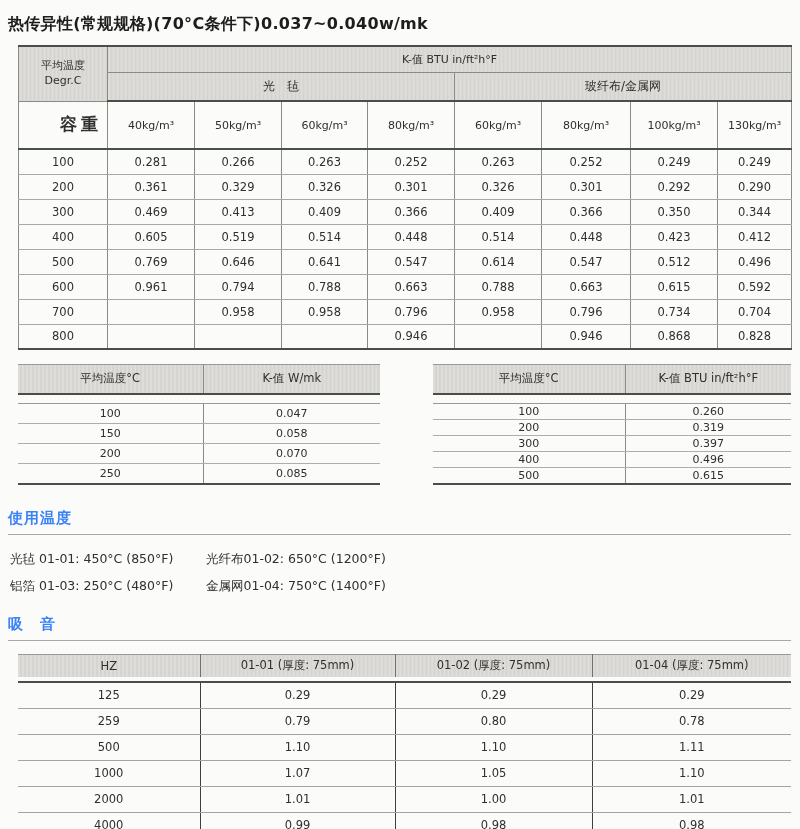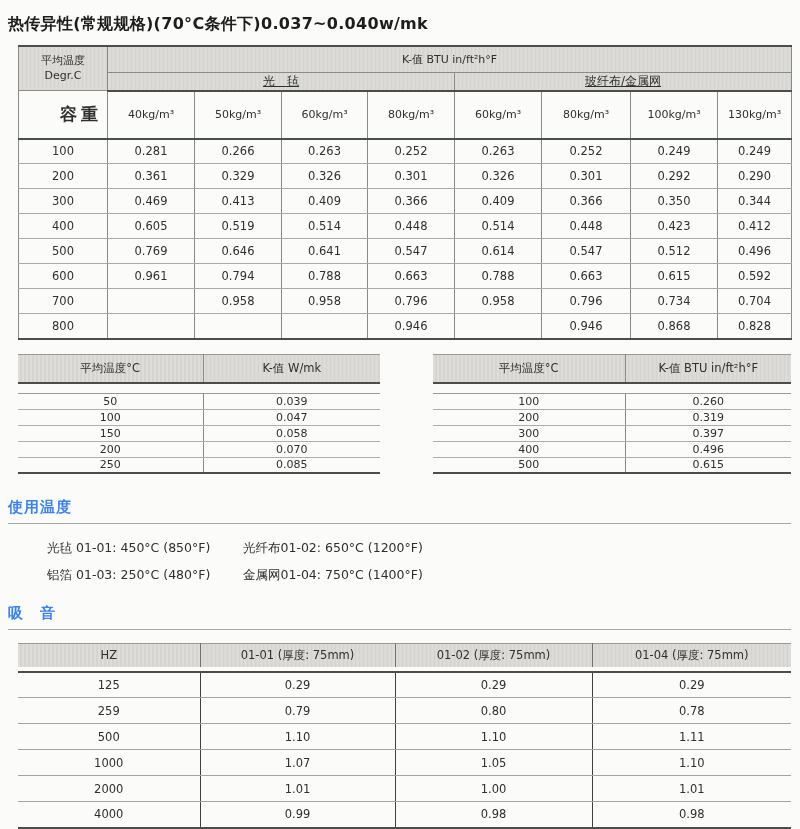--- a/index.html
+++ b/index.html
@@ -35,21 +35,21 @@
     width:773px;margin:10px 0 0 18px;
     border-top:2px solid var(--rule-dark);
     border-bottom:2px solid var(--rule-dark);
   }
   .main-table th,.main-table td{
     border-left:1px solid var(--rule-mid);
     border-right:1px solid var(--rule-mid);
     font-size:11.5px;
   }
   .main-table tr.hdr1{height:26px;}
-  .main-table tr.hdr2{height:18px;text-decoration:underline;}
+  .main-table tr.hdr2{height:29px;}
   .main-table .gray{
     background-color:var(--header-bg);
     background-image:repeating-linear-gradient(90deg,#deddd9 0 2px,#d5d4d0 2px 4px);
   }
   .main-table tr.hdr1 th{border-bottom:1px solid var(--rule-mid);font-size:11px;}
   .main-table tr.hdr2 th{border-bottom:2px solid var(--rule-dark);font-size:12px;}
   .main-table th.corner{font-size:12px;line-height:1.35;}
   .main-table th.corner .en{font-size:11px;}
   .main-table tr.density{height:48px;}
   .main-table tr.density th{border-bottom:2px solid #47514c;font-size:11px;}
@@ -81,21 +81,21 @@
     font-size:15px;font-weight:bold;color:#3b82f6;letter-spacing:1px;
   }
   .usage-section{margin-top:24px;}
   .absorb-section{margin-top:16px;}
   .rule{
     border:none;height:1px;background:#a8a8a2;
     margin:6px 0 0 8px;width:783px;
   }
 
   .usage-list{margin:10px 0 0 10px;font-size:12.5px;}
-  .usage-line{line-height:27px;white-space:nowrap;margin-left:37px;}
+  .usage-line{line-height:27px;white-space:nowrap;}
   .usage-line .u-left{display:inline-block;width:196px;}
 
   
   .bottom-table{
     width:773px;margin:13px 0 0 18px;
     border-top:1px solid var(--rule-light);
   }
   .bottom-table th{
     height:23px;font-size:11.5px;
     background-color:var(--header-bg);
@@ -252,24 +252,20 @@
         <tr>
           <th>平均温度°C</th>
           <th>K-值 W/mk</th>
         </tr>
         <tr class="spacer">
             <td colspan="2"></td>
           </tr>
       </thead>
       <tbody>
           <tr>
-            <td class="c1">50</td>
-            <td>0.039</td>
-          </tr>
-          <tr>
             <td class="c1">100</td>
             <td>0.047</td>
           </tr>
           <tr>
             <td class="c1">150</td>
             <td>0.058</td>
           </tr>
           <tr>
             <td class="c1">200</td>
             <td>0.070</td>

